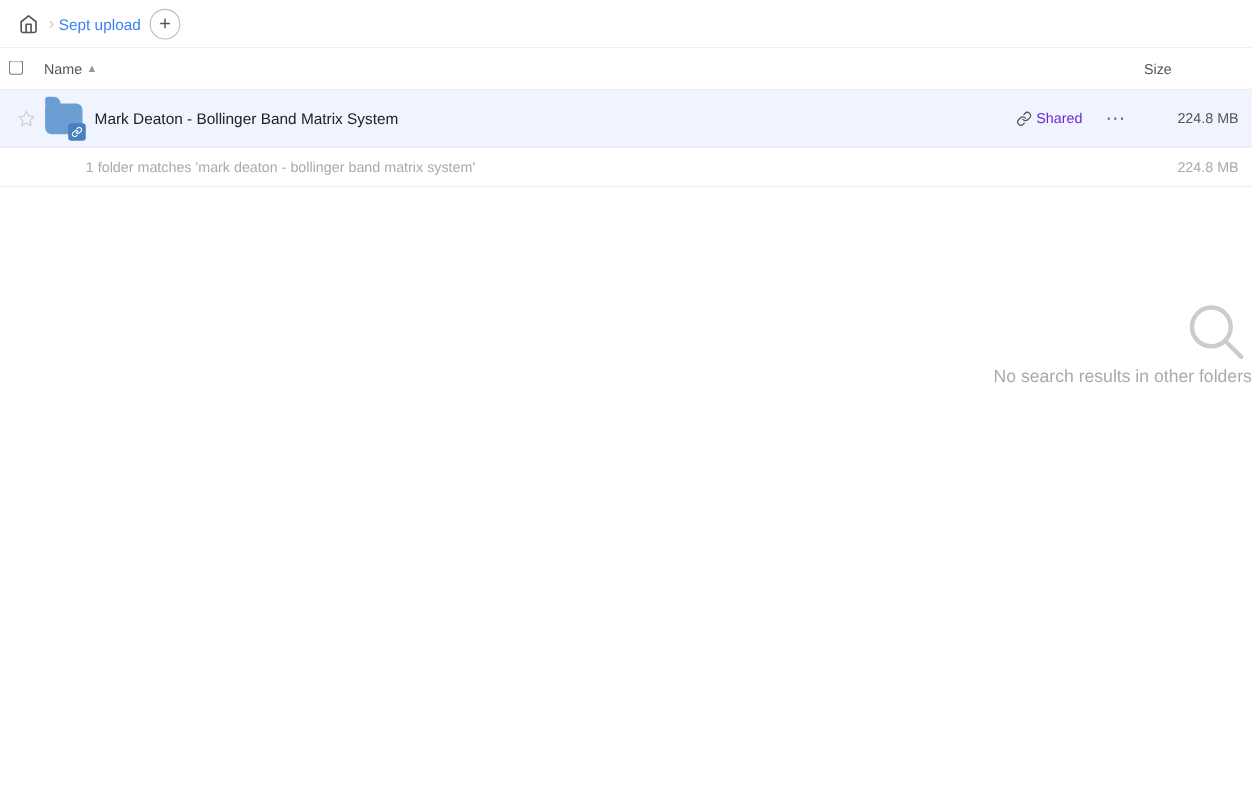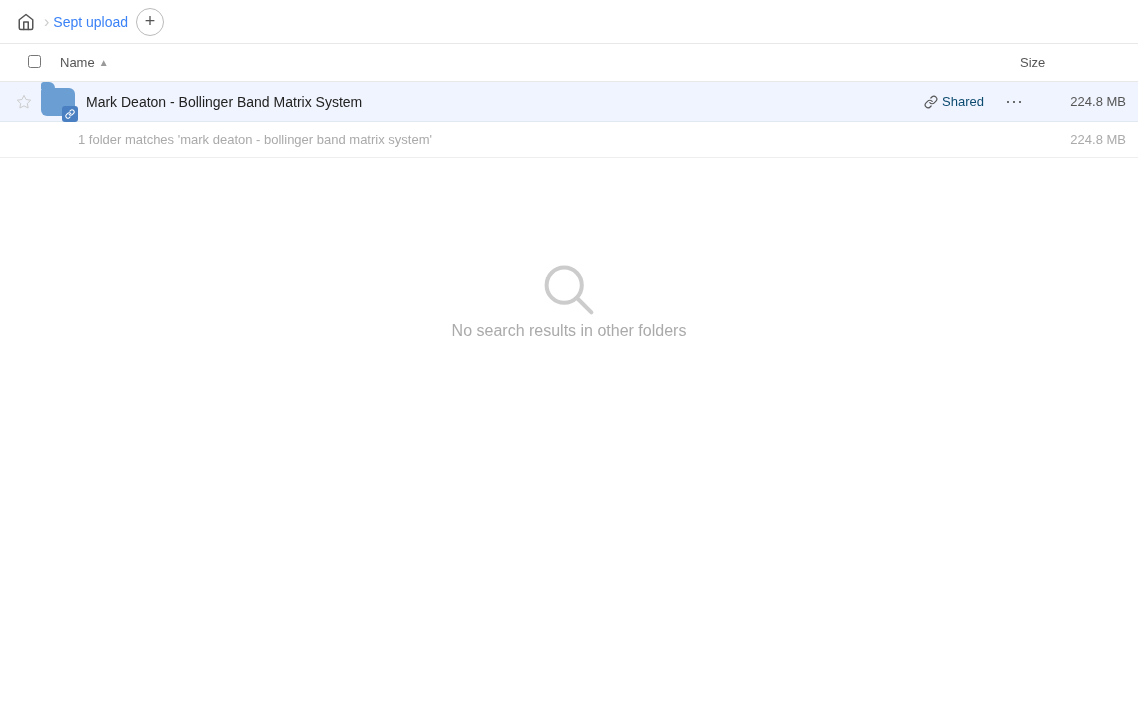--- a/index.html
+++ b/index.html
@@ -53,21 +53,21 @@
       background: none;
       color: #555;
       font-size: 18px;
       margin-left: 8px;
     }
 
     
     .col-header {
       display: flex;
       align-items: center;
-      padding: 6px 28px;
+      padding: 6px 8px;
       border-bottom: 1px solid #e8e8e8;
       background: #fff;
       height: 38px;
     }
     .col-checkbox {
       width: 24px;
       margin-right: 8px;
     }
     .col-name {
       flex: 1;
@@ -88,21 +88,21 @@
       color: #555;
       width: 90px;
       text-align: left;
     }
 
     
     .file-row {
       display: flex;
       align-items: center;
       padding: 0 12px;
-      height: 40px;
+      height: 52px;
       background: #f0f4ff;
       border-bottom: 1px solid #e0e8f0;
       cursor: pointer;
       position: relative;
     }
     .star-btn {
       width: 24px;
       height: 24px;
       display: flex;
       align-items: center;
@@ -156,21 +156,21 @@
     }
     .file-name {
       flex: 1;
       font-size: 14px;
       color: #222;
       font-weight: 400;
     }
     .shared-badge {
       display: flex;
       align-items: center;
-      color: #0c4a6e;
+      color: #6d28d9;
       font-size: 13px;
       margin-right: 16px;
       gap: 4px;
     }
     .more-btn {
       width: 28px;
       height: 28px;
       display: flex;
       align-items: center;
       justify-content: center;
@@ -206,21 +206,21 @@
       width: 90px;
       text-align: right;
       font-size: 13px;
       color: #aaa;
     }
 
     
     .empty-state {
       display: flex;
       flex-direction: column;
-      align-items: center;
+      align-items: flex-end;
       justify-content: center;
       margin-top: 100px;
       color: #bbb;
     }
     .empty-text {
       font-size: 16px;
       color: #aaa;
     }
 
     

